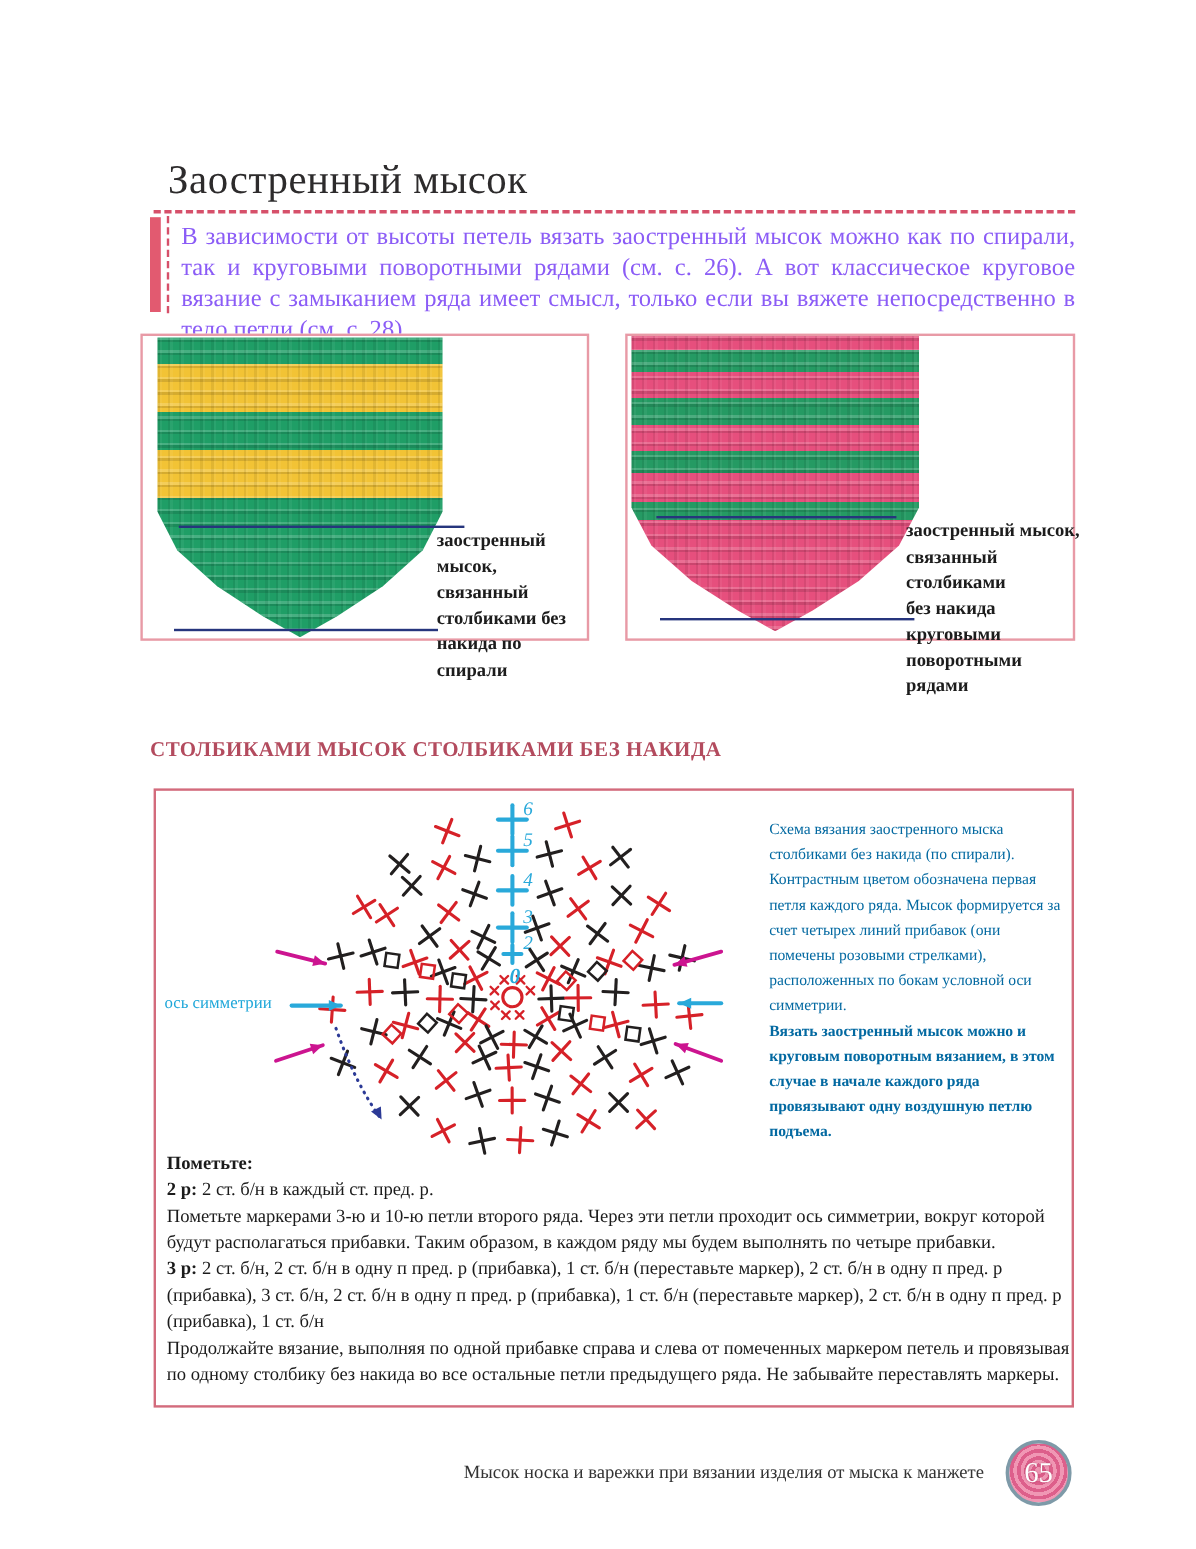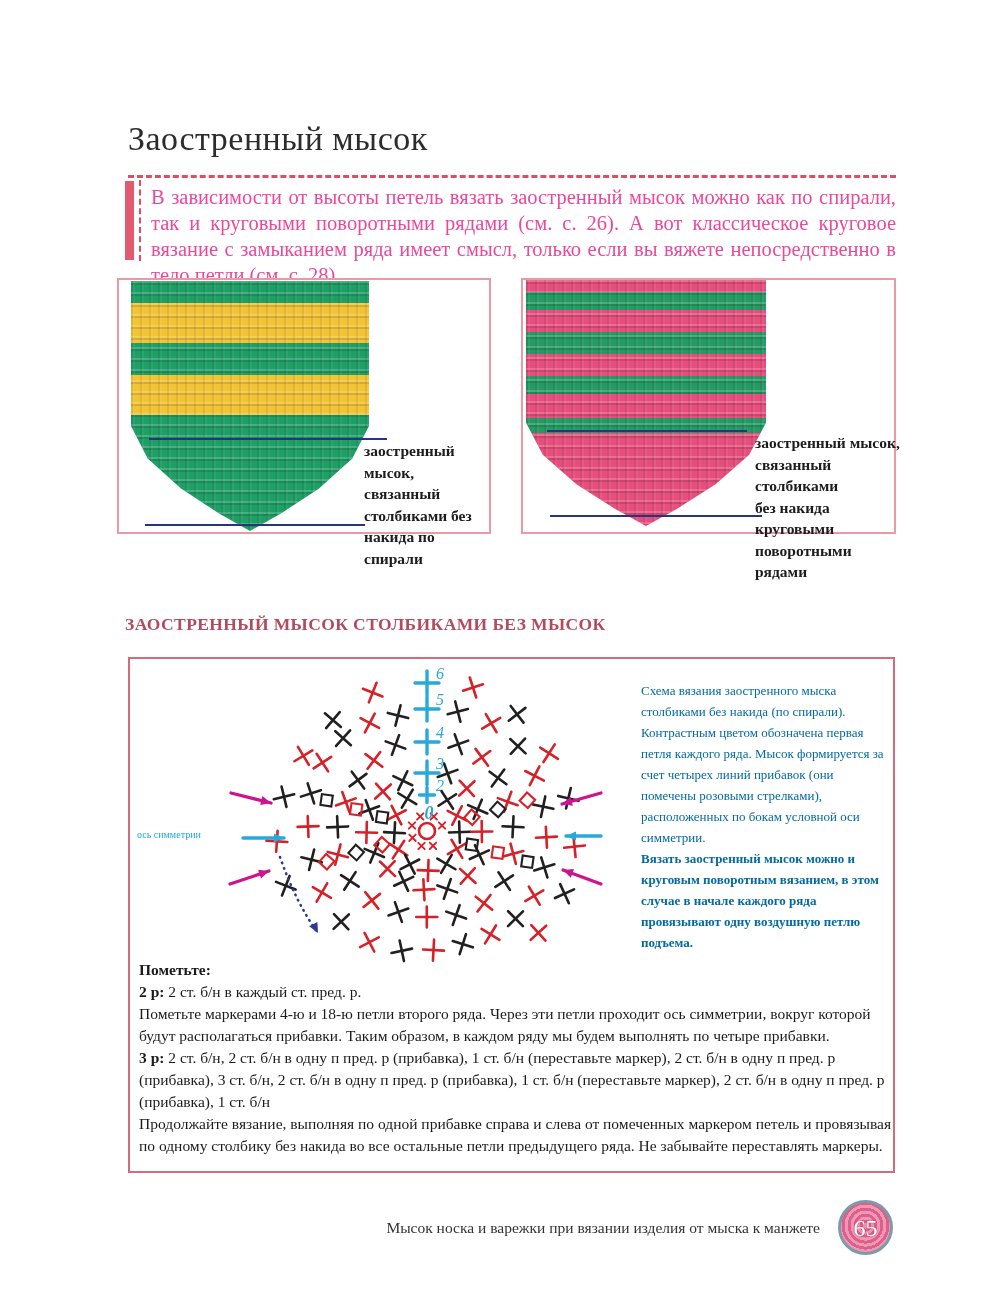--- a/index.html
+++ b/index.html
@@ -1,38 +1,38 @@
 <!DOCTYPE html>
 <html><head>
 <meta charset="utf-8">
 <style>
   html,body{margin:0;padding:0;}
   body{width:997px;height:1291px;background:#ffffff;position:relative;overflow:hidden;
        font-family:"Liberation Serif", serif;color:#222;}
   .abs{position:absolute;}
-  .page-title{left:124px;top:116px;font-size:34px;letter-spacing:.5px;color:#2d2b2c;font-weight:normal;margin:4px;}
+  .page-title{left:124px;top:116px;font-size:34px;letter-spacing:.5px;color:#2d2b2c;font-weight:normal;margin:16px;}
   .intro-rule{left:128px;top:175px;width:768px;border-top:3px dashed #d6506a;}
   .intro-bar{left:125px;top:181px;width:9px;height:79px;background:#e25a70;}
   .intro-vdash{left:139px;top:180px;height:81px;border-left:2px dashed #d6506a;}
-  .intro-text{left:151px;top:184px;width:745px;font-size:20.5px;line-height:26px;text-align:justify;color:#ec4899;}
+  .intro-text{left:151px;top:184px;width:745px;font-size:20.5px;line-height:26px;text-align:justify;color:#8b5cf6;}
   .photo-frame{background:#fff;border:2px solid #e89aa6;}
   .frame-left{left:117px;top:278px;width:370px;height:252px;}
   .frame-right{left:521px;top:278px;width:371px;height:252px;}
   .swatch{position:absolute;}
   .swatch .knit{position:absolute;inset:0;
     background:
       repeating-linear-gradient(90deg, rgba(0,0,0,.07) 0 2px, rgba(255,255,255,.05) 2px 4px, transparent 4px 9px),
       repeating-linear-gradient(180deg, rgba(255,255,255,.18) 0 2px, rgba(0,0,0,.12) 2px 4px, transparent 4px 11px);}
   .swatch, .swatch .knit{
     clip-path:polygon(0 0,100% 0,100% 58%,93% 71%,79% 83%,63% 93%,50% 100%,37% 93%,21% 83%,7% 71%,0 58%);}
   .photo-caption{font-size:15.5px;line-height:21.5px;white-space:pre-line;color:#1c1c1c;font-weight:bold;}
   .leader-line{height:2px;background:#26357d;}
   .section-heading{left:125px;top:614px;font-size:17.5px;font-weight:bold;letter-spacing:.4px;color:#b34b5e;margin:0;}
   .diagram-panel{left:128px;top:657px;width:763px;height:512px;border:2px solid #d36b7c;background:#fff;}
-  .axis-label{left:137px;top:829px;width:100px;font-size:10px;color:#1fa7d9;text-align:left;}
+  .axis-label{left:137px;top:829px;width:100px;font-size:14px;color:#1fa7d9;text-align:left;}
   .chart-notes{left:641px;top:680px;width:250px;font-size:13px;line-height:21px;color:#0369a1;}
   .chart-notes p{margin:0;}
   .chart-notes p.bold{font-weight:bold;}
   .description{left:139px;top:959px;width:753px;font-size:15.5px;line-height:22px;color:#1b1b1b;}
   .description .desc-label{font-weight:bold;margin:0;}
   .description p{margin:0;}
   .footer-caption{left:300px;top:1219px;width:520px;text-align:right;font-size:15.5px;color:#333;}
   .page-badge{left:838px;top:1200px;width:55px;height:55px;border-radius:50%;
     border:3px solid #7e9aa8;box-sizing:border-box;
     background:repeating-radial-gradient(circle at 50% 46%, #f097b4 0 3px, #dd5f8b 3px 6px);
@@ -66,21 +66,21 @@
     <div class="knit"></div>
   </div>
   <div class="abs leader-line" style="left:24px;top:150px;width:200px;"></div>
   <div class="abs leader-line" style="left:27px;top:235px;width:212px;"></div>
   <div class="abs photo-caption" style="left:219px;top:152px;width:150px;margin-left:13px;">заостренный мысок,
 связанный столбиками
 без накида круговыми
 поворотными рядами</div>
 </div>
 
-<h2 class="abs section-heading">ЗАОСТРЕННЫЙ МЫСОК СТОЛБИКАМИ БЕЗ МЫСОК</h2>
+<h2 class="abs section-heading">СТОЛБИКАМИ МЫСОК СТОЛБИКАМИ БЕЗ НАКИДА</h2>
 
 <div class="abs diagram-panel"></div>
 <svg id="chart-svg" class="abs" viewBox="128 657 763 512" style="left:128px;top:657px;width:763px;height:512px;">
     <circle cx="427" cy="831" r="8" fill="none" stroke="#d62128" stroke-width="2.6"></circle>
     <g transform="translate(442.0,825.5) rotate(45.0)">
       <line x1="-4.5" y1="0" x2="4.5" y2="0" stroke="#d62128" stroke-width="1.9" stroke-linecap="round"></line>
       <line x1="0" y1="-4.5" x2="0" y2="4.5" stroke="#d62128" stroke-width="1.9" stroke-linecap="round"></line>
     </g>
     <g transform="translate(433.8,816.5) rotate(45.0)">
       <line x1="-4.5" y1="0" x2="4.5" y2="0" stroke="#d62128" stroke-width="1.9" stroke-linecap="round"></line>
@@ -512,21 +512,21 @@
 <div class="abs chart-notes">
   <p>Схема вязания заостренного мыска столбиками без накида (по спирали).</p>
   <p>Контрастным цветом обозначена первая петля каждого ряда. Мысок формируется за счет четырех линий прибавок (они помечены розовыми стрелками), расположенных по бокам условной оси симметрии.</p>
   <p class="bold">Вязать заостренный мысок можно и круговым поворотным вязанием, в этом случае в начале каждого ряда провязывают одну воздушную петлю подъема.</p>
 </div>
 
 <div class="abs description">
   <p class="desc-label">Пометьте:</p>
   <div id="desc-rows">
       <p><b>2 р: </b>2 ст. б/н в каждый ст. пред. р.</p>
-      <p>Пометьте маркерами 4-ю и 18-ю петли второго ряда. Через эти петли проходит ось симметрии, вокруг которой будут располагаться прибавки. Таким образом, в каждом ряду мы будем выполнять по четыре прибавки.</p>
+      <p>Пометьте маркерами 3-ю и 10-ю петли второго ряда. Через эти петли проходит ось симметрии, вокруг которой будут располагаться прибавки. Таким образом, в каждом ряду мы будем выполнять по четыре прибавки.</p>
       <p><b>3 р: </b>2 ст. б/н, 2 ст. б/н в одну п пред. р (прибавка), 1 ст. б/н (переставьте маркер), 2 ст. б/н в одну п пред. р (прибавка), 3 ст. б/н, 2 ст. б/н в одну п пред. р (прибавка), 1 ст. б/н (переставьте маркер), 2 ст. б/н в одну п пред. р (прибавка), 1 ст. б/н</p>
       <p>Продолжайте вязание, выполняя по одной прибавке справа и слева от помеченных маркером петель и провязывая по одному столбику без накида во все остальные петли предыдущего ряда. Не забывайте переставлять маркеры.</p>
     </div>
 </div>
 
 <div class="abs footer-caption">Мысок носка и варежки при вязании изделия от мыска к манжете</div>
 <div class="abs page-badge">
   <span>65</span>
 </div>
 

